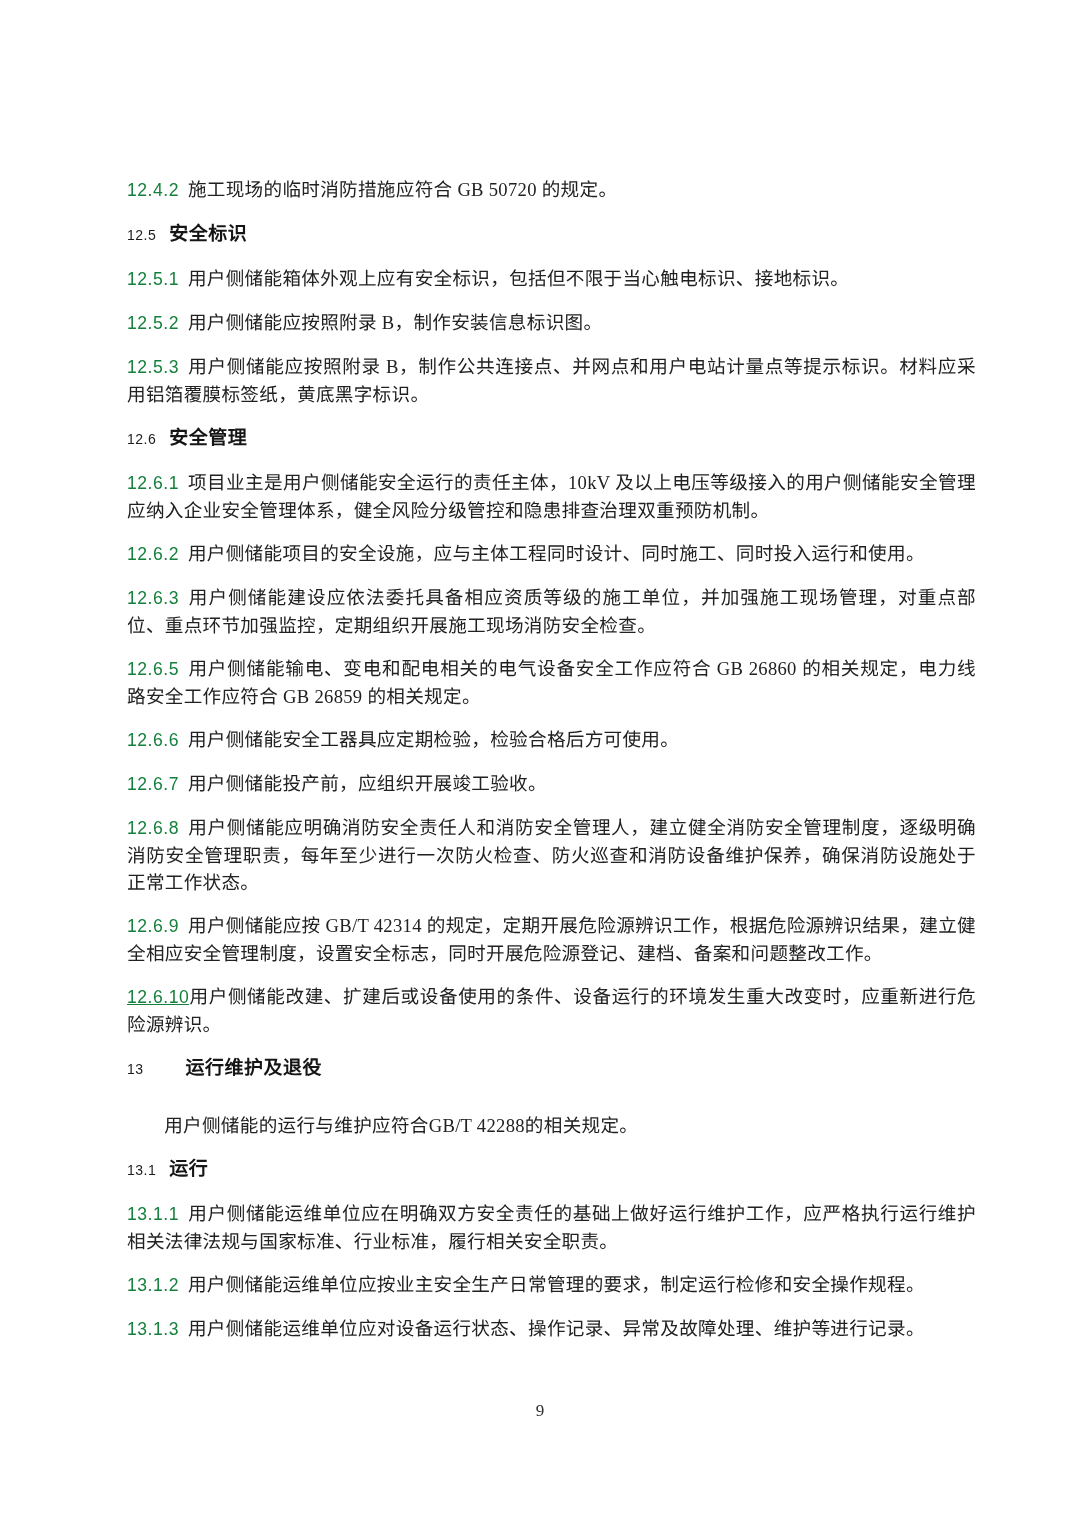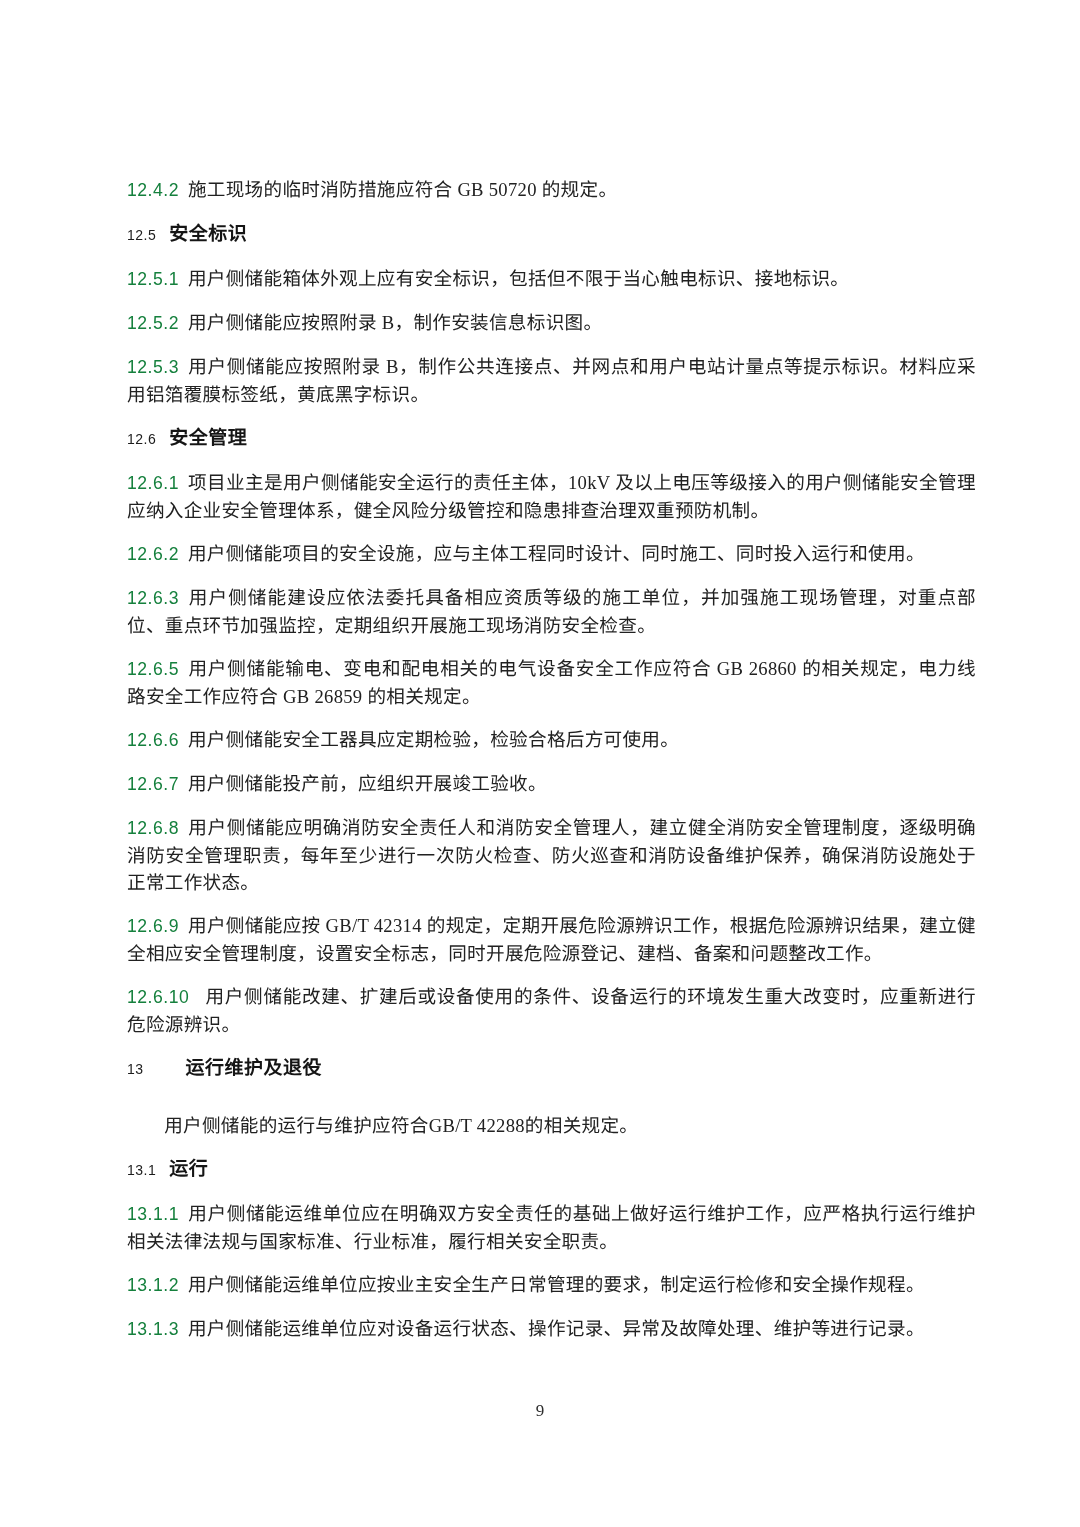--- a/index.html
+++ b/index.html
@@ -27,21 +27,21 @@
     letter-spacing: 0.3px;
   }
   .clause .num {
     font-family: "Liberation Sans", "DejaVu Sans", sans-serif;
     font-size: 17.6px;
     color: #15803d;
     letter-spacing: 0.5px;
     margin-right: 9px;
     white-space: nowrap;
   }
-  .clause.no-gap .num { margin-right: 16px; }
+  .clause.no-gap .num { margin-right: 0; text-decoration: underline; }
   .para { text-indent: 2em; }
   .h1, .h2 {
     font-family: "Liberation Sans", "DejaVu Sans", sans-serif;
     font-size: 19px;
     line-height: 27px;
     font-weight: 700;
     color: #151515;
     margin: 0 0 16px 0;
     letter-spacing: 0.5px;
   }

